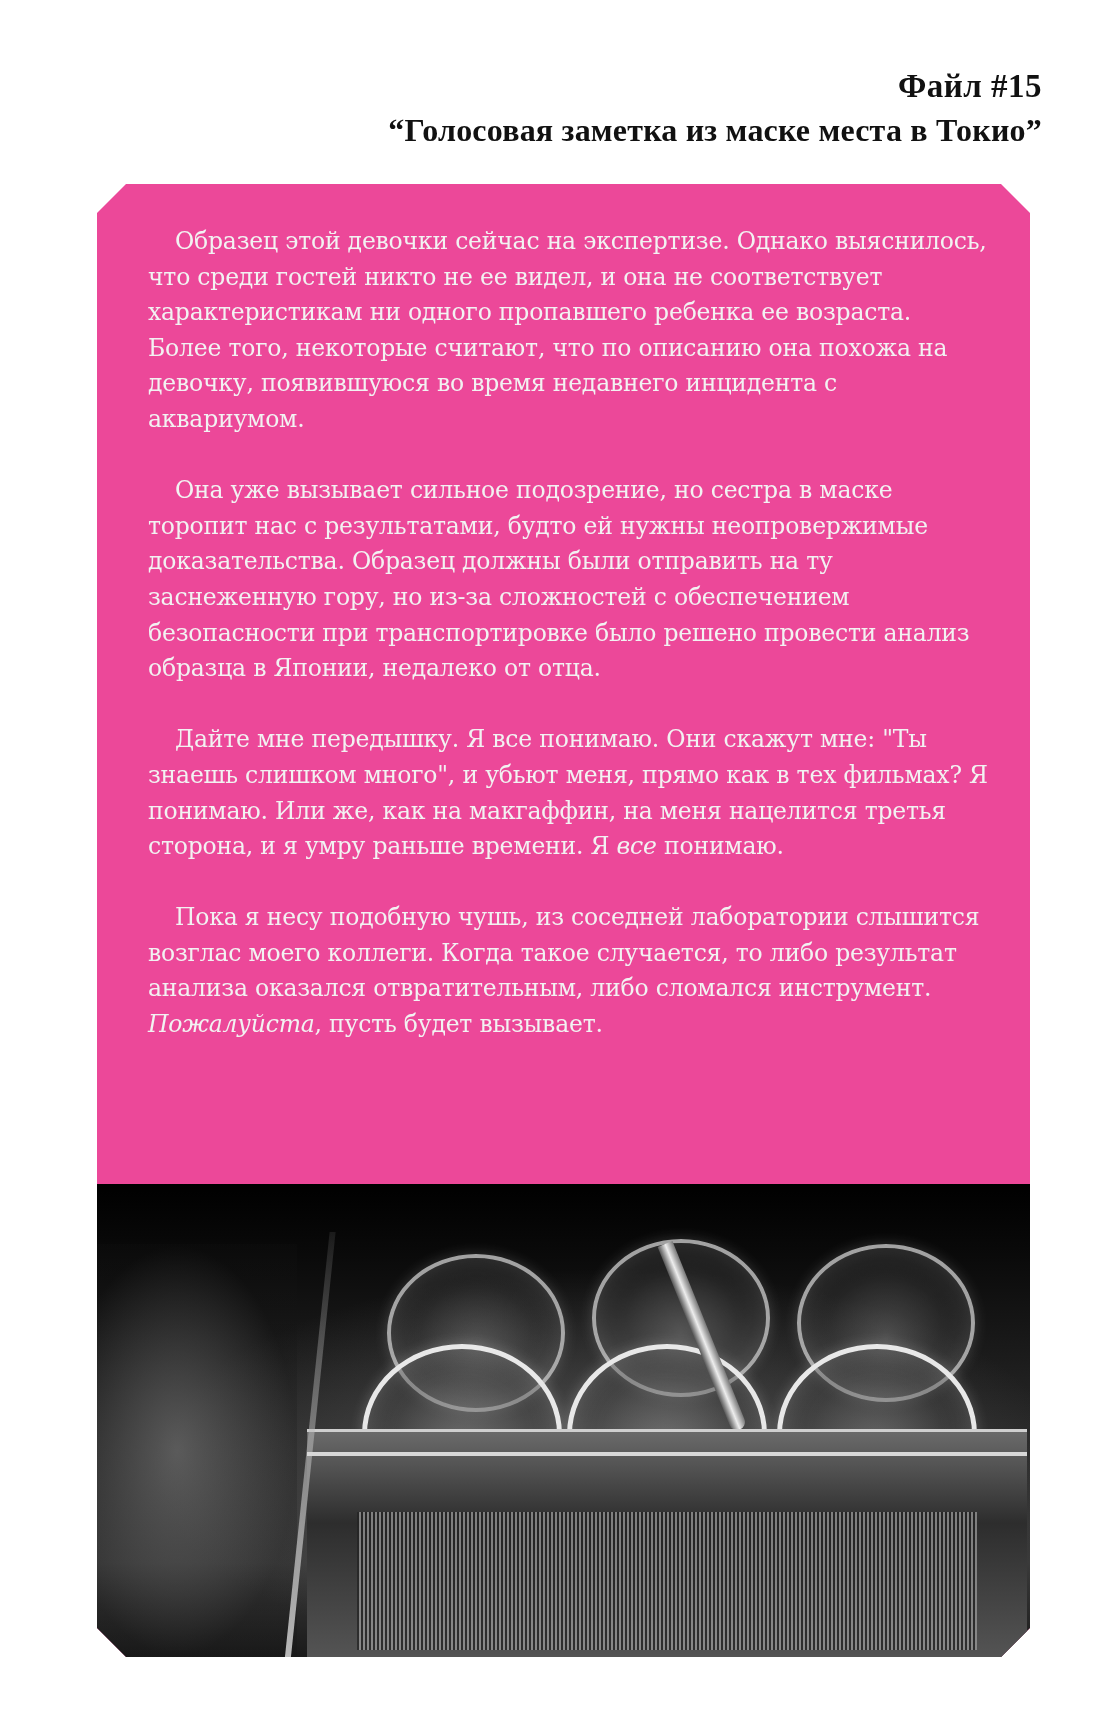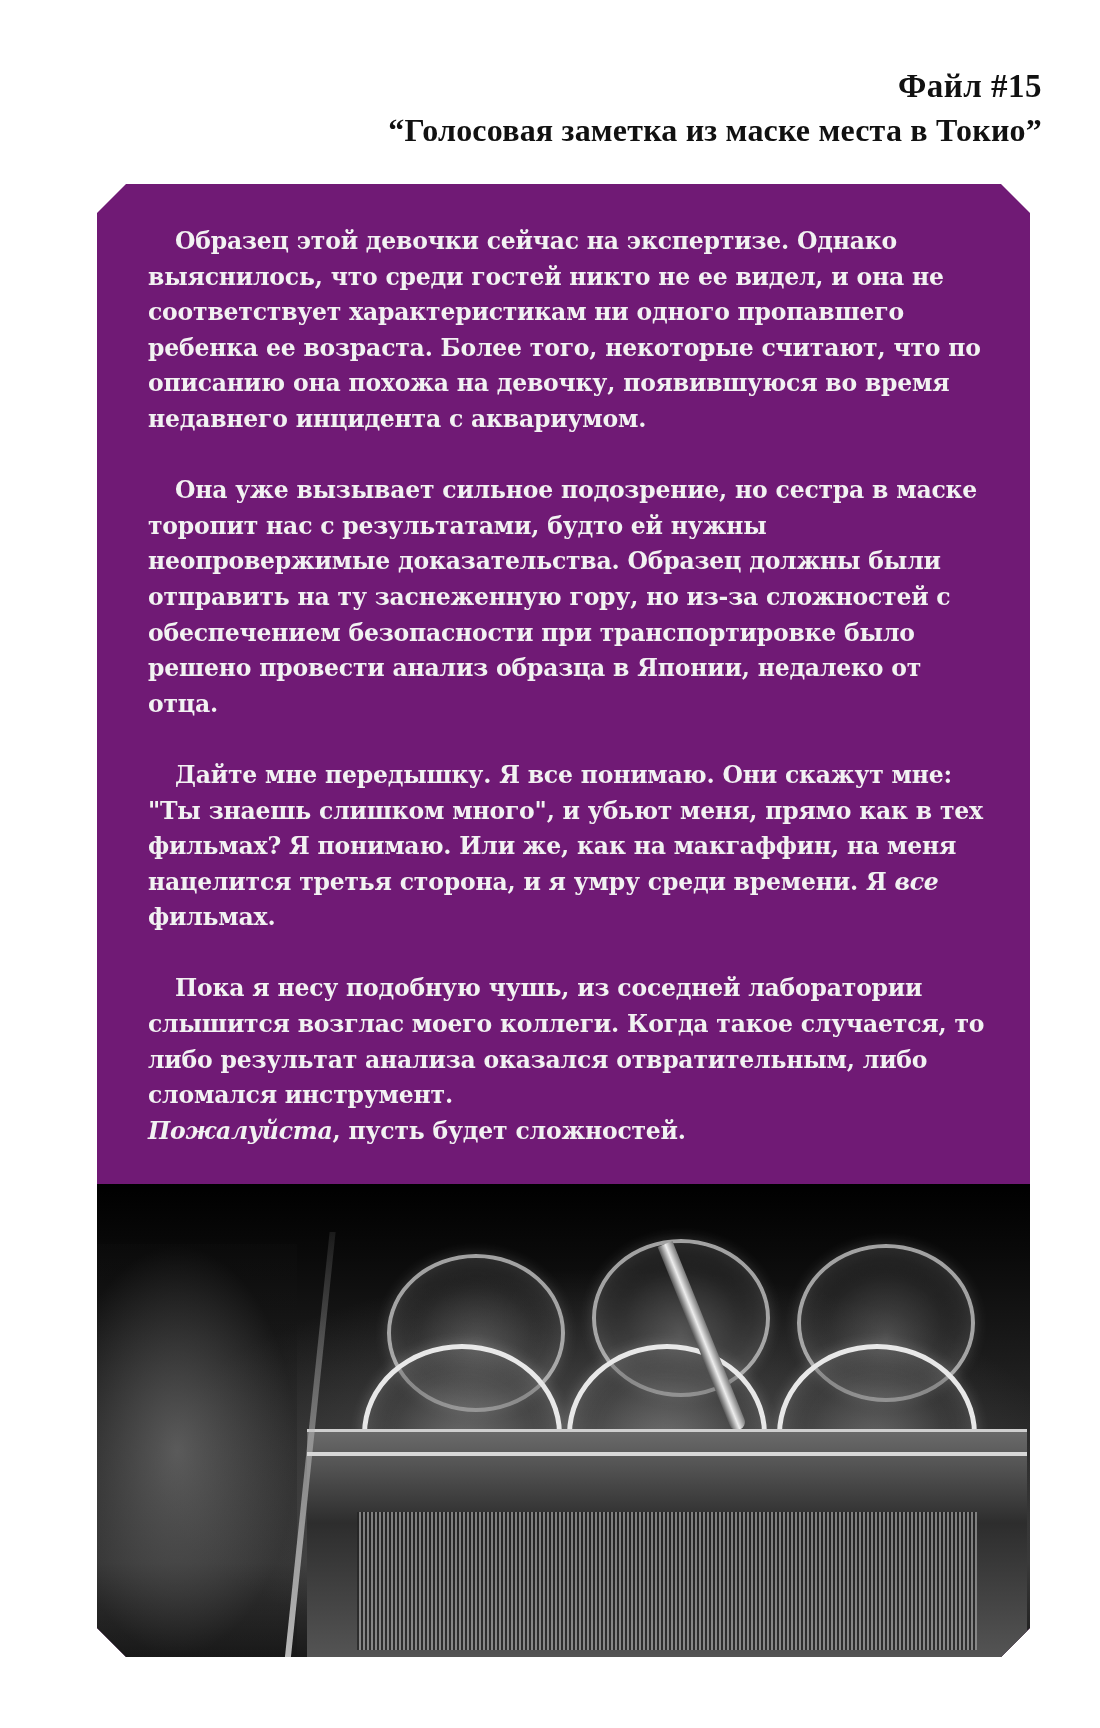--- a/index.html
+++ b/index.html
@@ -32,24 +32,23 @@
     .header .file-title {
       font-size: 32px;
       letter-spacing: 0.2px;
     }
     .panel {
       position: absolute;
       left: 97px;
       top: 184px;
       width: 933px;
       height: 1473px;
-      background: #701a75;
+      background: #ec4899;
       clip-path: polygon(29px 0, 904px 0, 933px 29px, 933px 1444px, 904px 1473px, 29px 1473px, 0 1444px, 0 29px);
       overflow: hidden;
-      font-weight: bold;
     }
     .panel-text {
       position: absolute;
       left: 51px;
       top: 40px;
       width: 840px;
       color: #f2f2f2;
       font-family: "DejaVu Serif", "Liberation Serif", serif;
       font-size: 23.5px;
       line-height: 35.6px;
@@ -142,22 +141,22 @@
 
 <div class="header">
   <div class="file-no">Файл #15</div>
   <div class="file-title">“Голосовая заметка из маске места в Токио”</div>
 </div>
 
 <div class="panel">
   <div class="panel-text">
     <p>Образец этой девочки сейчас на экспертизе. Однако выяснилось, что среди гостей никто не ее видел, и она не соответствует характеристикам ни одного пропавшего ребенка ее возраста. Более того, некоторые считают, что по описанию она похожа на девочку, появившуюся во время недавнего инцидента с аквариумом.</p>
     <p>Она уже вызывает сильное подозрение, но сестра в маске торопит нас с результатами, будто ей нужны неопровержимые доказательства. Образец должны были отправить на ту заснеженную гору, но из-за сложностей с обеспечением безопасности при транспортировке было решено провести анализ образца в Японии, недалеко от отца.</p>
-    <p><span>Дайте мне передышку. Я все понимаю. Они скажут мне: "Ты знаешь слишком много", и убьют меня, прямо как в тех фильмах? Я понимаю. Или же, как на макгаффин, на меня нацелится третья сторона, и я умру среди времени. Я </span><em>все</em><span> фильмах.</span></p>
-    <p class="last"><span>Пока я несу подобную чушь, из соседней лаборатории слышится возглас моего коллеги. Когда такое случается, то либо результат анализа оказался отвратительным, либо сломался инструмент.</span><span class="no-indent"><em>Пожалуйста</em><span>, пусть будет сложностей.</span></span></p>
+    <p><span>Дайте мне передышку. Я все понимаю. Они скажут мне: "Ты знаешь слишком много", и убьют меня, прямо как в тех фильмах? Я понимаю. Или же, как на макгаффин, на меня нацелится третья сторона, и я умру раньше времени. Я </span><em>все</em><span> понимаю.</span></p>
+    <p class="last"><span>Пока я несу подобную чушь, из соседней лаборатории слышится возглас моего коллеги. Когда такое случается, то либо результат анализа оказался отвратительным, либо сломался инструмент.</span><span class="no-indent"><em>Пожалуйста</em><span>, пусть будет вызывает.</span></span></p>
   </div>
 
   <div class="photo">
     <div class="left-blur"></div>
     <div class="well back" style="left:290px; top:70px;"></div>
     <div class="well back" style="left:495px; top:55px;"></div>
     <div class="well back" style="left:700px; top:60px;"></div>
     <div class="well" style="left:265px; top:160px;"></div>
     <div class="well" style="left:470px; top:160px;"></div>
     <div class="well" style="left:680px; top:160px;"></div>

